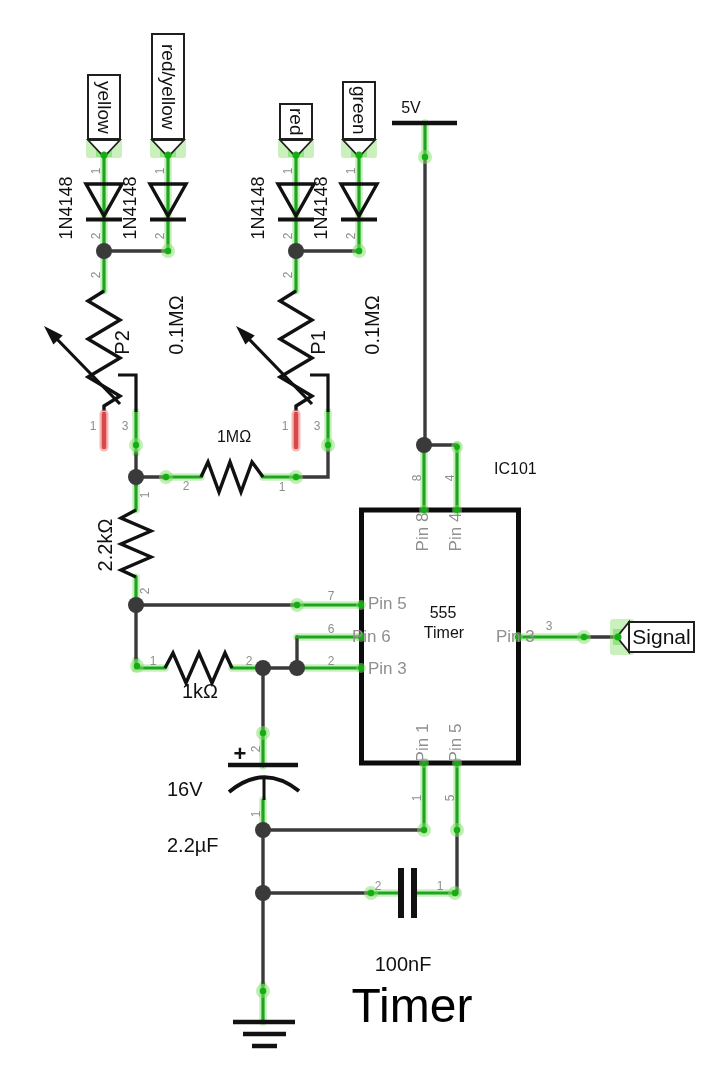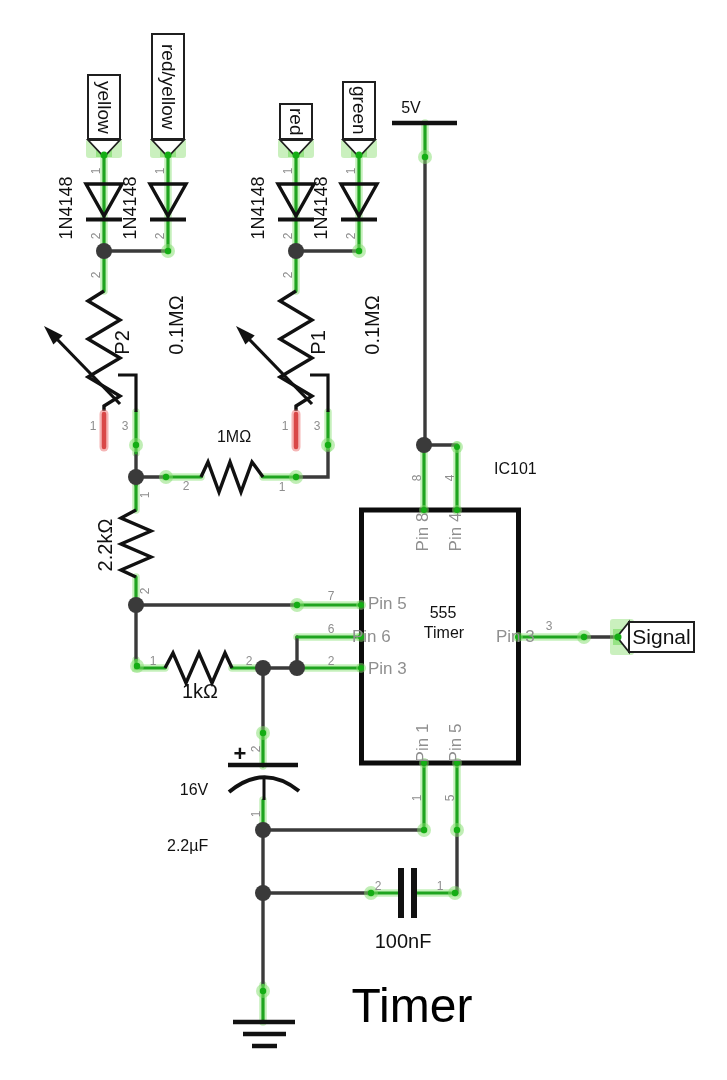--- a/index.html
+++ b/index.html
@@ -11,21 +11,21 @@
   .c{transform:translate(-50%,-50%)}
   .r{transform:translate(-50%,-50%) rotate(-90deg)}
   .num{font-size:12px;color:#8e8e8e}
   .pinlbl{font-size:17px;color:#8f8f8f}
   .val{font-size:16px}
   .val20{font-size:20px}
   .part{font-size:18px}
   .title{font-size:48px;color:#000}
   .plus{font-size:22px;font-weight:bold}
   .twoline span{display:block;font-size:20px;line-height:21px;text-align:left}
-  .capblock span{display:block;font-size:16px;line-height:23px;text-align:right}
+  .capblock span{display:block;font-size:20px;line-height:23px;text-align:left}
   
   .flag{position:absolute;box-sizing:border-box;border:2px solid #1f1f1f;background:#fff;
         display:flex;align-items:center;justify-content:center;font-size:19px;color:#111}
   .flag.vert span{writing-mode:vertical-rl}
   .flag.horiz{font-size:21px}
   
   .gw{stroke:#1fa41f;stroke-width:3.2;stroke-linecap:round;fill:none}
   .gh{stroke:rgba(140,225,120,.5);stroke-width:7.5;stroke-linecap:round;fill:none}
   .dw{stroke:#3a3a3a;stroke-width:3.4;stroke-linecap:round;fill:none}
   .cmp{stroke:#111;stroke-width:3.4;fill:none;stroke-linejoin:miter}
@@ -310,21 +310,21 @@
   <span class="lbl val c" style="left:234px;top:437px">1MΩ</span>
   <span class="lbl val20 r" style="left:105px;top:545px">2.2kΩ</span>
   <span class="lbl val20 c" style="left:200px;top:691px">1kΩ</span>
 
   <div class="lbl capblock" style="left:167px;top:744px">
     <span>16V</span>
     <span>2.2µF</span>
   </div>
   <span class="lbl plus c" style="left:240px;top:754px">+</span>
 
-  <span class="lbl val20 c" style="left:403px;top:941px">100nF</span>
+  <span class="lbl val20 c" style="left:403px;top:964px">100nF</span>
 
   <span class="lbl val" style="left:494px;top:461px">IC101</span>
   <span class="lbl val c" style="left:443px;top:613px">555</span>
   <span class="lbl val c" style="left:444px;top:633px">Timer</span>
   <span class="lbl pinlbl" style="left:368px;top:595px">Pin 5</span>
   <span class="lbl pinlbl" style="left:352px;top:628px">Pin 6</span>
   <span class="lbl pinlbl" style="left:368px;top:660px">Pin 3</span>
   <span class="lbl pinlbl" style="left:496px;top:628px">Pin 3</span>
   <span class="lbl pinlbl r" style="left:423px;top:532px">Pin 8</span>
   <span class="lbl pinlbl r" style="left:456px;top:532px">Pin 4</span>

